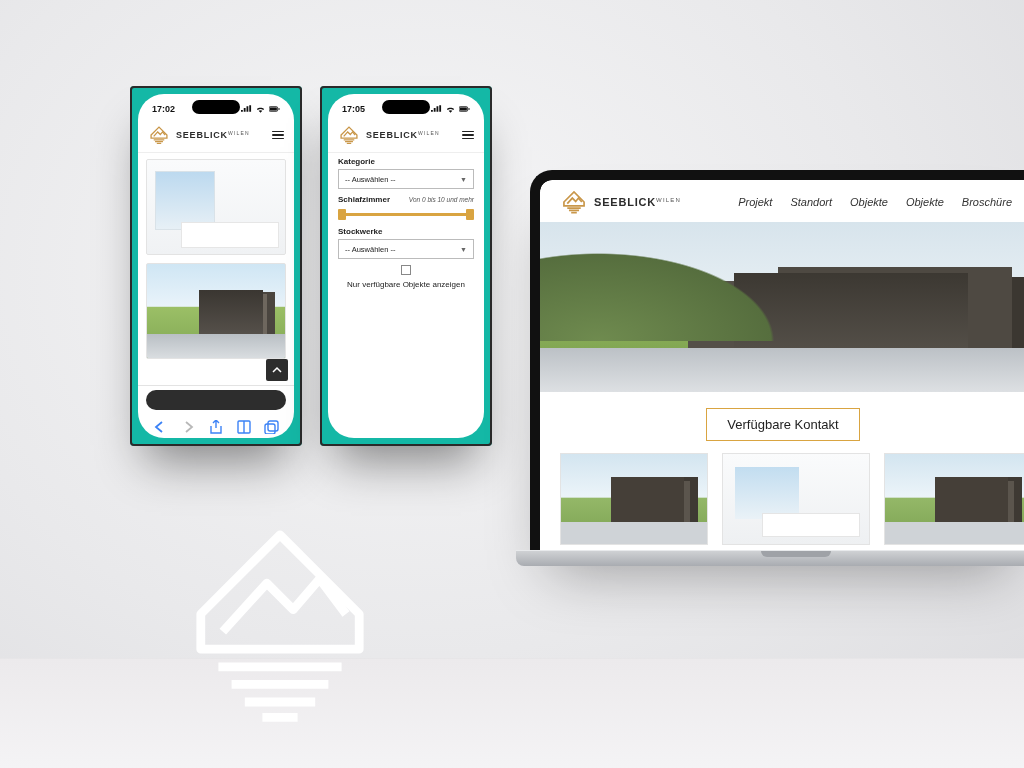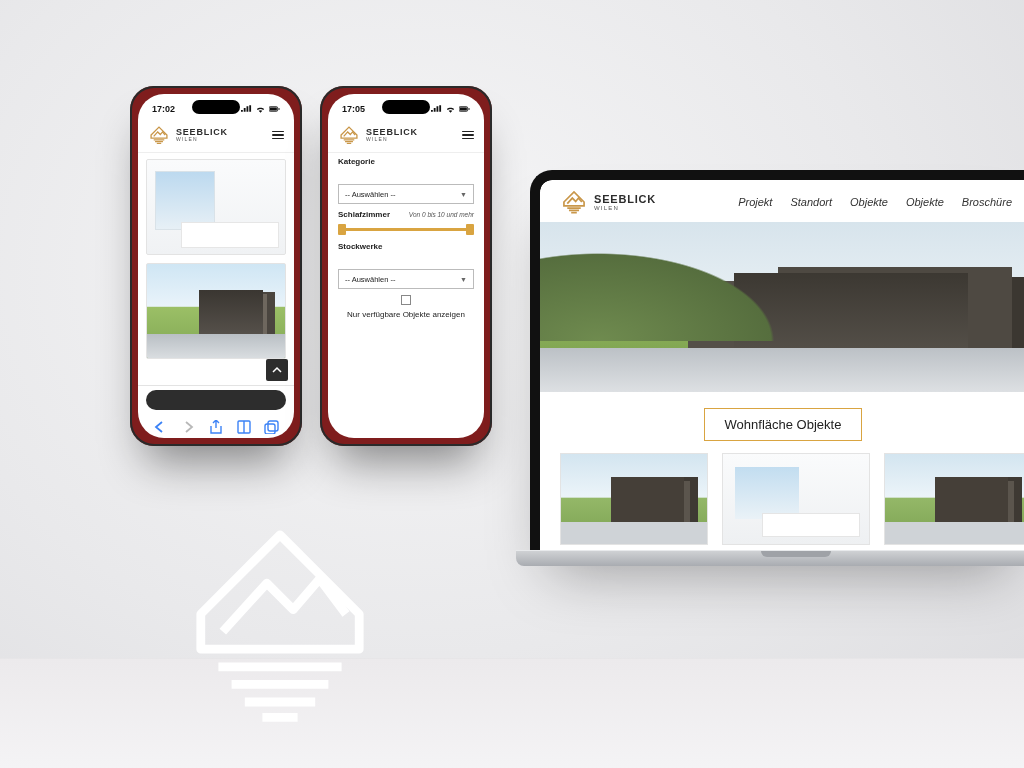--- a/index.html
+++ b/index.html
@@ -11,32 +11,32 @@
   }
   .floor {
     position:absolute; left:0; right:0; bottom:0; height:110px;
     background: linear-gradient(#eceaec,#f4f3f5);
     border-top:1px solid rgba(0,0,0,.05);
   }
 
   
   .logo-row { display:flex; align-items:center; gap:6px; }
   .logo-svg { width:22px; height:22px; flex:0 0 auto; }
-  .logo-text { display:flex; flex-direction:column; line-height:1; }
+  .logo-text { display:flex; flex-direction:row; line-height:1; }
   .logo-text .t1 { font-size:9px; font-weight:700; letter-spacing:.8px; color:#2c2c2c; }
   .logo-text .t2 { font-size:5px; letter-spacing:1.2px; color:#555; }
 
   
   .wm { position:absolute; left:170px; bottom:40px; }
   .wm svg { width:220px; height:220px; }
 
   
   .phone {
     position:absolute; width:172px; height:360px;
-    border-radius:24px; background:#7f1d1d;
+    border-radius:4px; background:#14b8a6;
     padding:8px;
     box-shadow: 0 30px 45px -15px rgba(0,0,0,.45),
                 inset 0 0 0 2px #2a2a2a;
   }
   .phone .screen {
     width:100%; height:100%; background:#fff; border-radius:26px;
     overflow:hidden; display:flex; flex-direction:column;
     position:relative;
   }
   .notch { position:absolute; top:6px; left:50%; transform:translateX(-50%);
@@ -86,21 +86,21 @@
     font-weight:700; font-size:8px; }
   .frange-desc { font-weight:400; font-style:italic; font-size:6.5px; color:#555; }
   .slider { position:relative; height:14px; margin-top:3px; }
   .slider .track { position:absolute; left:4px; right:4px; top:6px; height:3px;
     background:#d9a441; border-radius:2px; }
   .slider .thumb { position:absolute; top:2px; width:8px; height:11px;
     background:#d9a441; border-radius:1px; cursor:grab; }
   .slider .thumb.l{ left:0;} .slider .thumb.r{ right:0;}
   .select { width:100%; height:20px; border:1px solid #bbb; background:#fff;
     font-size:7.5px; padding:4px 6px; display:flex; align-items:center;
-    justify-content:space-between; margin-top:18px; cursor:pointer; }
+    justify-content:space-between; margin-top:3px; cursor:pointer; }
   .select .caret { font-size:7px; color:#666; }
   .chkrow { display:flex; align-items:center; gap:5px; font-size:8px; margin-top:4px;flex-direction:column;}
   .chk { width:10px;height:10px;border:1px solid #888;background:#fff;cursor:pointer;}
 
   
   .laptop { position:absolute; right:-2px; top:170px; width:510px; }
   .lap-frame { width:496px; height:380px; margin-left:14px;
     border:10px solid #111; border-bottom:none; border-right:none;
     border-top-left-radius:22px;
     background:#000; overflow:hidden;
@@ -342,21 +342,21 @@
           <span>Standort</span>
           <span>Objekte</span>
           <span>Objekte</span>
           <span>Broschüre</span>
         </div>
       </div>
       <div class="hero">
           <div class="hill"></div>
         </div>
       <div class="cta">
-        <button>Wohnfläche Objekte</button>
+        <button>Verfügbare Kontakt</button>
       </div>
       <div class="thumbs">
         <div class="thumb-card ext"></div>
         <div class="thumb-card int"></div>
         <div class="thumb-card ext"></div>
       </div>
     </div>
   </div>
   <div class="lap-base"></div>
 </div>

